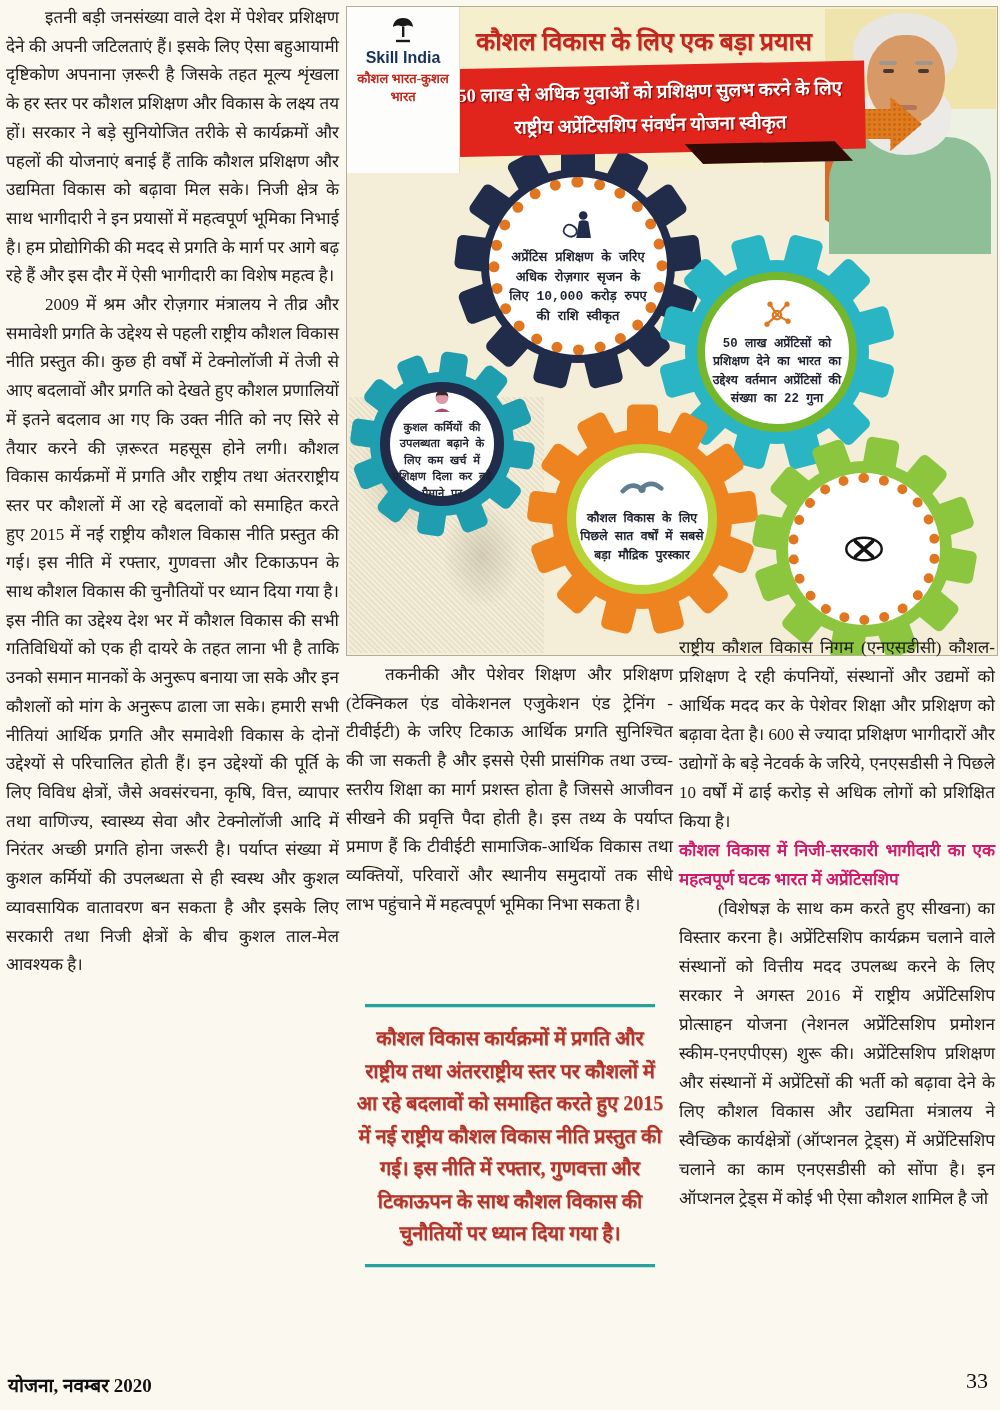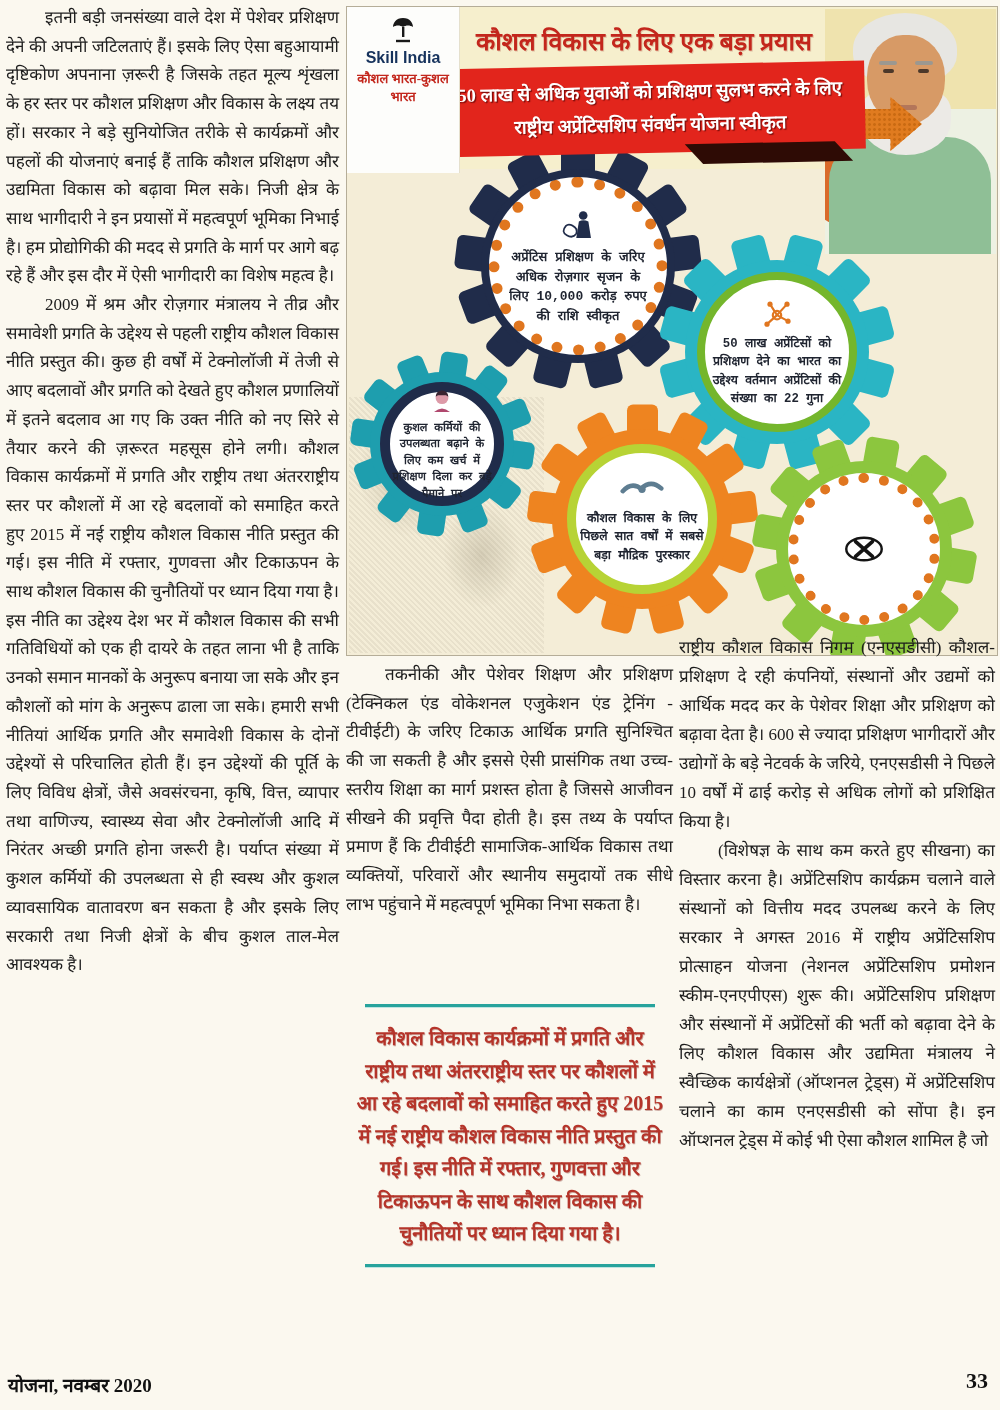--- a/index.html
+++ b/index.html
@@ -74,21 +74,21 @@
   .gear .gearring{position:absolute;left:50%;top:50%;border-radius:50%;background:#fff;box-sizing:content-box;}
   .gear-content{position:absolute;transform:translate(-50%,-50%);text-align:center;z-index:5;font-family:Liberation Mono, monospace;}
   .gear-icon{margin-bottom:3px;}
   .gear-text{font-weight:600;color:#1f2430;}
   .gt-13{font-size:13px;line-height:1.5;}
   .gt-12{font-size:12.3px;line-height:1.5;}
   .gt-11{font-size:11.3px;line-height:1.45;}
 
   
   .footer-journal{position:absolute;left:8px;top:1372px;font-size:19px;font-weight:bold;color:#111;}
-  .footer-page{position:absolute;right:12px;top:1368px;font-size:22px;font-weight:bold;color:#111;}
+  .footer-page{position:absolute;right:12px;top:1368px;font-size:22px;font-weight:normal;color:#111;}
 </style>
 </head>
 <body>
 
 <div class="page">
 
   <div class="col left-col">
     <p class="indent">इतनी बड़ी जनसंख्या वाले देश में पेशेवर प्रशिक्षण देने की अपनी जटिलताएं हैं। इसके लिए ऐसा बहुआयामी दृष्टिकोण अपनाना ज़रूरी है जिसके तहत मूल्य शृंखला के हर स्तर पर कौशल प्रशिक्षण और विकास के लक्ष्य तय हों। सरकार ने बड़े सुनियोजित तरीके से कार्यक्रमों और पहलों की योजनाएं बनाई हैं ताकि कौशल प्रशिक्षण और उद्यमिता विकास को बढ़ावा मिल सके। निजी क्षेत्र के साथ भागीदारी ने इन प्रयासों में महत्वपूर्ण भूमिका निभाई है। हम प्रोद्योगिकी की मदद से प्रगति के मार्ग पर आगे बढ़ रहे हैं और इस दौर में ऐसी भागीदारी का विशेष महत्व है।</p>
     <p class="indent">2009 में श्रम और रोज़गार मंत्रालय ने तीव्र और समावेशी प्रगति के उद्देश्य से पहली राष्ट्रीय कौशल विकास नीति प्रस्तुत की। कुछ ही वर्षों में टेक्नोलॉजी में तेजी से आए बदलावों और प्रगति को देखते हुए कौशल प्रणालियों में इतने बदलाव आ गए कि उक्त नीति को नए सिरे से तैयार करने की ज़रूरत महसूस होने लगी। कौशल विकास कार्यक्रमों में प्रगति और राष्ट्रीय तथा अंतरराष्ट्रीय स्तर पर कौशलों में आ रहे बदलावों को समाहित करते हुए 2015 में नई राष्ट्रीय कौशल विकास नीति प्रस्तुत की गई। इस नीति में रफ्तार, गुणवत्ता और टिकाऊपन के साथ कौशल विकास की चुनौतियों पर ध्यान दिया गया है। इस नीति का उद्देश्य देश भर में कौशल विकास की सभी गतिविधियों को एक ही दायरे के तहत लाना भी है ताकि उनको समान मानकों के अनुरूप बनाया जा सके और इन कौशलों को मांग के अनुरूप ढाला जा सके। हमारी सभी नीतियां आर्थिक प्रगति और समावेशी विकास के दोनों उद्देश्यों से परिचालित होती हैं। इन उद्देश्यों की पूर्ति के लिए विविध क्षेत्रों, जैसे अवसंरचना, कृषि, वित्त, व्यापार तथा वाणिज्य, स्वास्थ्य सेवा और टेक्नोलॉजी आदि में निरंतर अच्छी प्रगति होना जरूरी है। पर्याप्त संख्या में कुशल कर्मियों की उपलब्धता से ही स्वस्थ और कुशल व्यावसायिक वातावरण बन सकता है और इसके लिए सरकारी तथा निजी क्षेत्रों के बीच कुशल ताल-मेल आवश्यक है।</p>
   </div>
@@ -282,18 +282,19 @@
   </div>
 
   <div class="quote-box">
     <div class="quote-rule"></div>
     <div class="quote-text">कौशल विकास कार्यक्रमों में प्रगति और राष्ट्रीय तथा अंतरराष्ट्रीय स्तर पर कौशलों में आ रहे बदलावों को समाहित करते हुए 2015 में नई राष्ट्रीय कौशल विकास नीति प्रस्तुत की गई। इस नीति में रफ्तार, गुणवत्ता और टिकाऊपन के साथ कौशल विकास की चुनौतियों पर ध्यान दिया गया है।</div>
     <div class="quote-rule"></div>
   </div>
 
   <div class="col right-col">
     <p>राष्ट्रीय कौशल विकास निगम (एनएसडीसी) कौशल-प्रशिक्षण दे रही कंपनियों, संस्थानों और उद्यमों को आर्थिक मदद कर के पेशेवर शिक्षा और प्रशिक्षण को बढ़ावा देता है। 600 से ज्यादा प्रशिक्षण भागीदारों और उद्योगों के बड़े नेटवर्क के जरिये, एनएसडीसी ने पिछले 10 वर्षों में ढाई करोड़ से अधिक लोगों को प्रशिक्षित किया है।</p>
+    <p class="section-heading">कौशल विकास में निजी-सरकारी भागीदारी का एक महत्वपूर्ण घटक भारत में अप्रेंटिसशिप</p>
     <p class="indent">(विशेषज्ञ के साथ कम करते हुए सीखना) का विस्तार करना है। अप्रेंटिसशिप कार्यक्रम चलाने वाले संस्थानों को वित्तीय मदद उपलब्ध करने के लिए सरकार ने अगस्त 2016 में राष्ट्रीय अप्रेंटिसशिप प्रोत्साहन योजना (नेशनल अप्रेंटिसशिप प्रमोशन स्कीम-एनएपीएस) शुरू की। अप्रेंटिसशिप प्रशिक्षण और संस्थानों में अप्रेंटिसों की भर्ती को बढ़ावा देने के लिए कौशल विकास और उद्यमिता मंत्रालय ने स्वैच्छिक कार्यक्षेत्रों (ऑप्शनल ट्रेड्स) में अप्रेंटिसशिप चलाने का काम एनएसडीसी को सोंपा है। इन ऑप्शनल ट्रेड्स में कोई भी ऐसा कौशल शामिल है जो</p>
   </div>
 
   <div class="footer-journal">योजना, नवम्बर 2020</div>
   <div class="footer-page">33</div>
 </div>
 
 </body></html>

